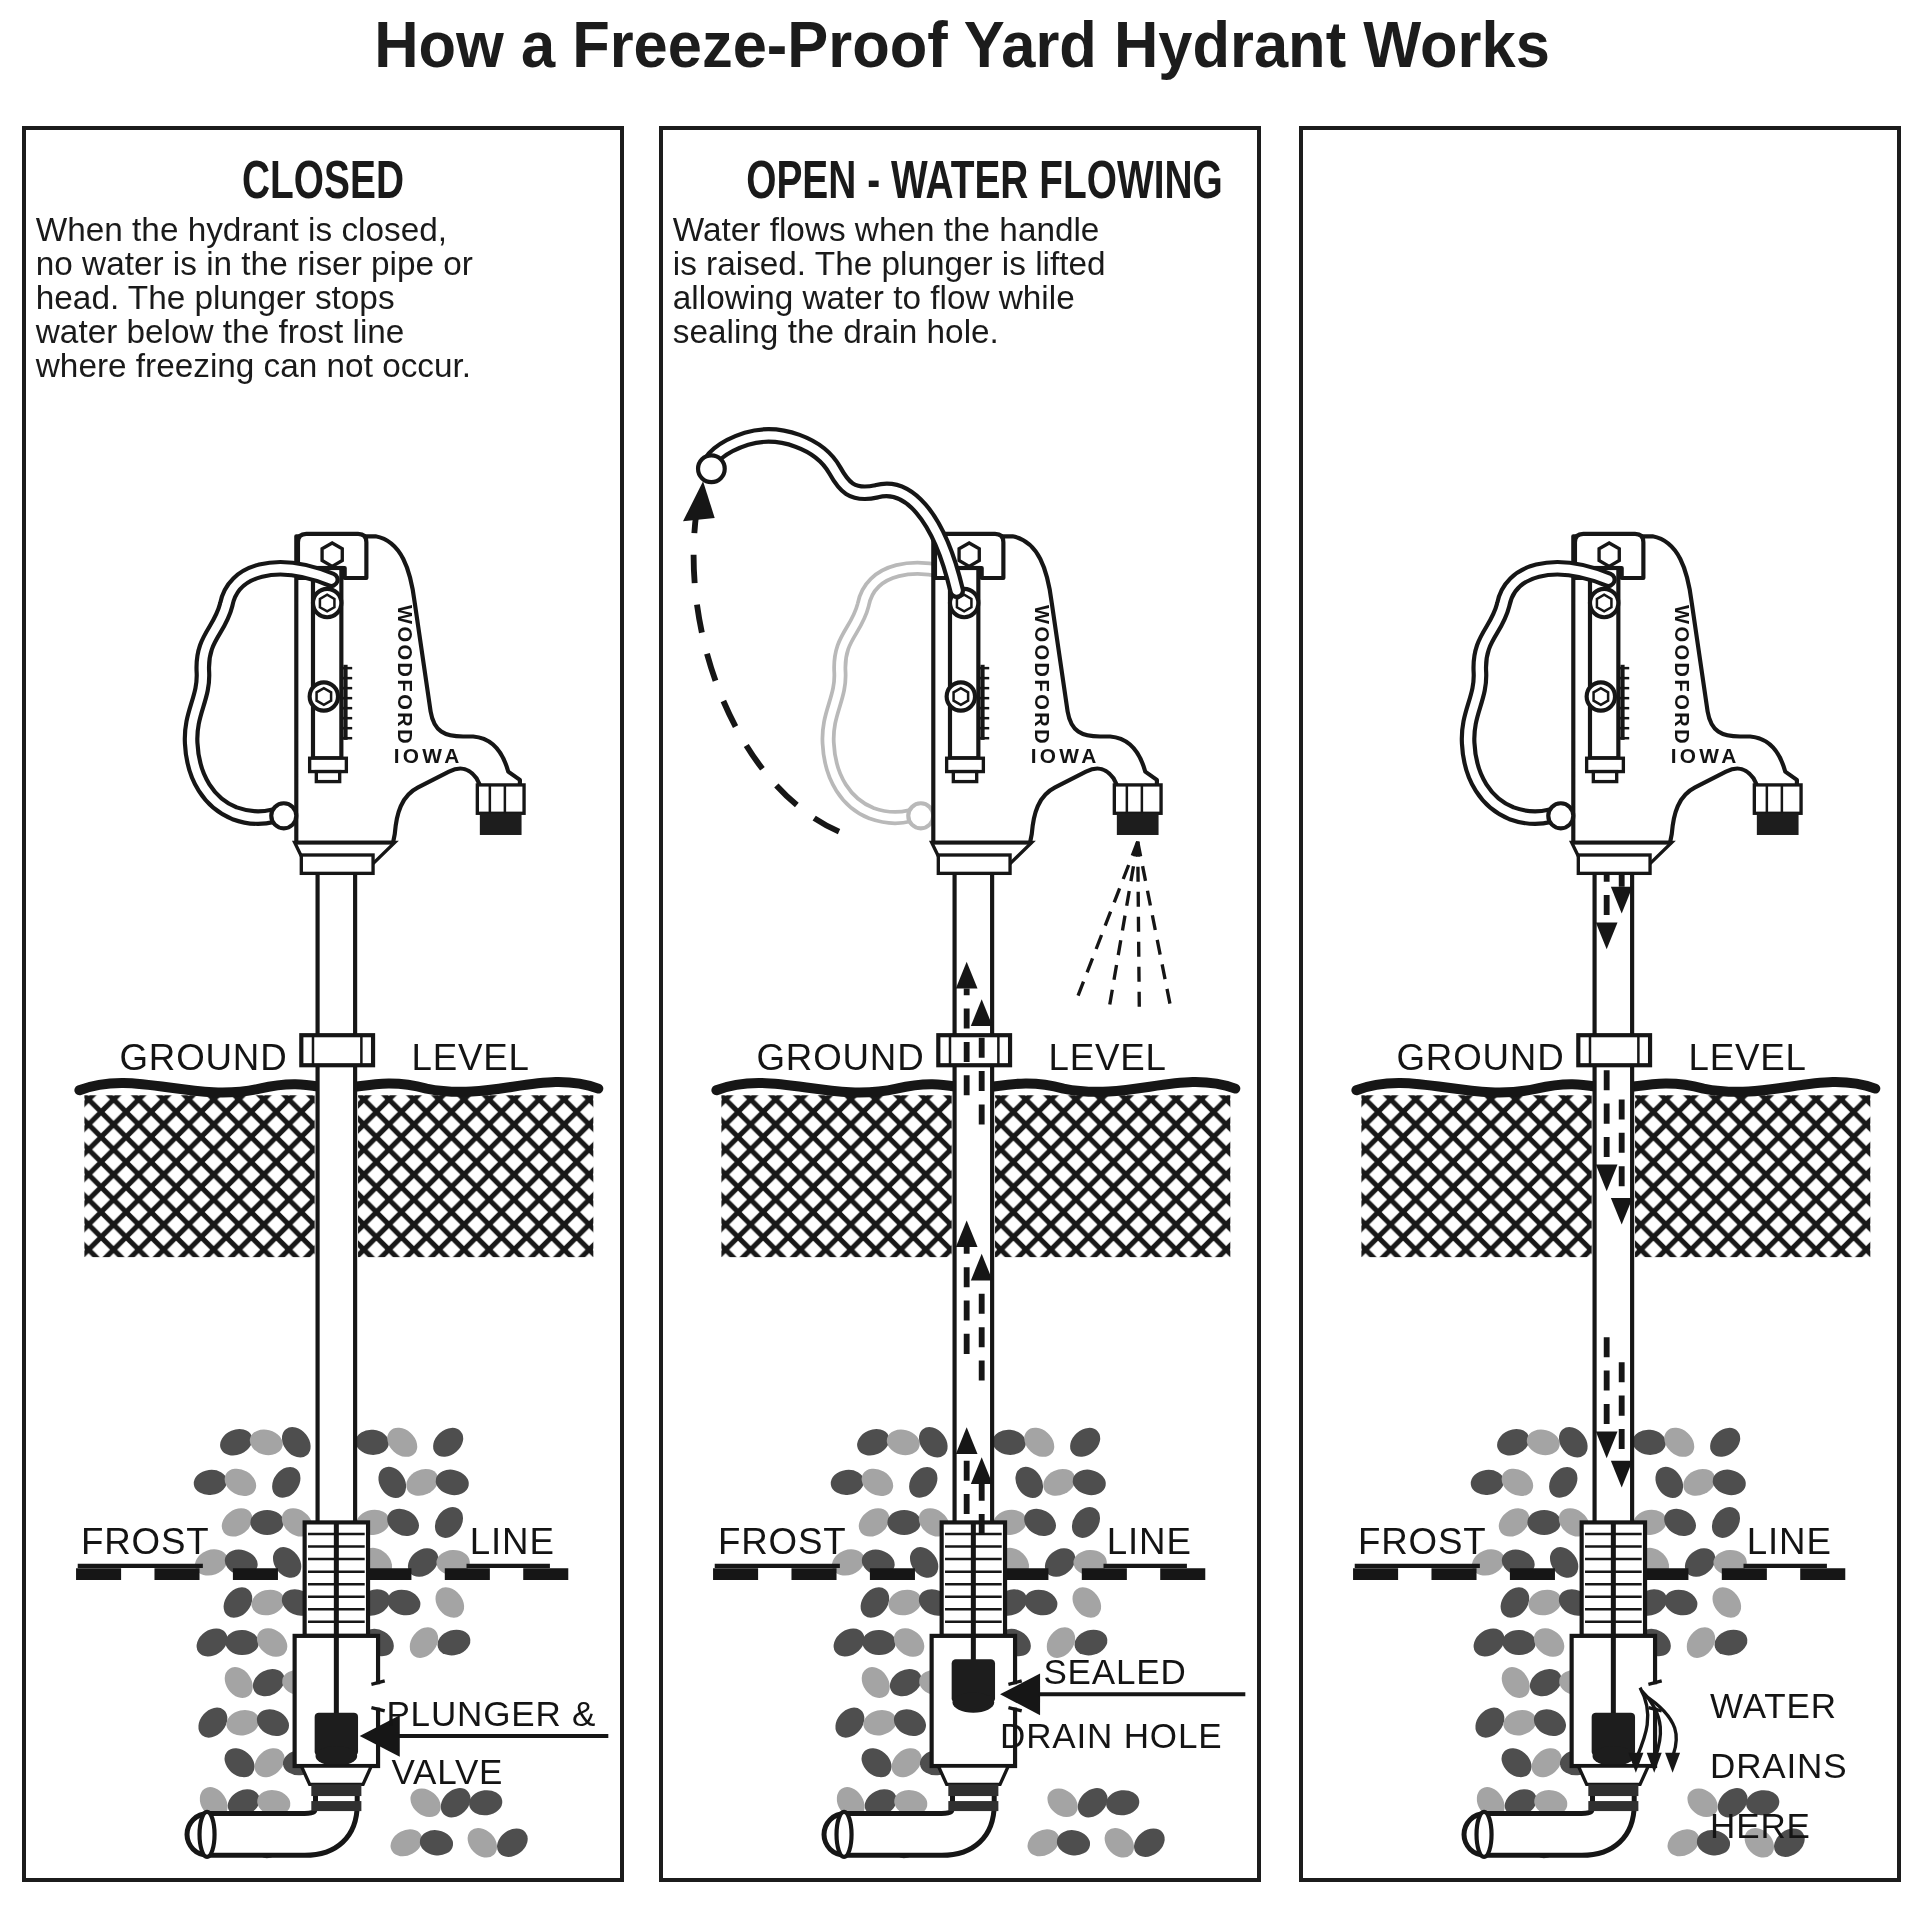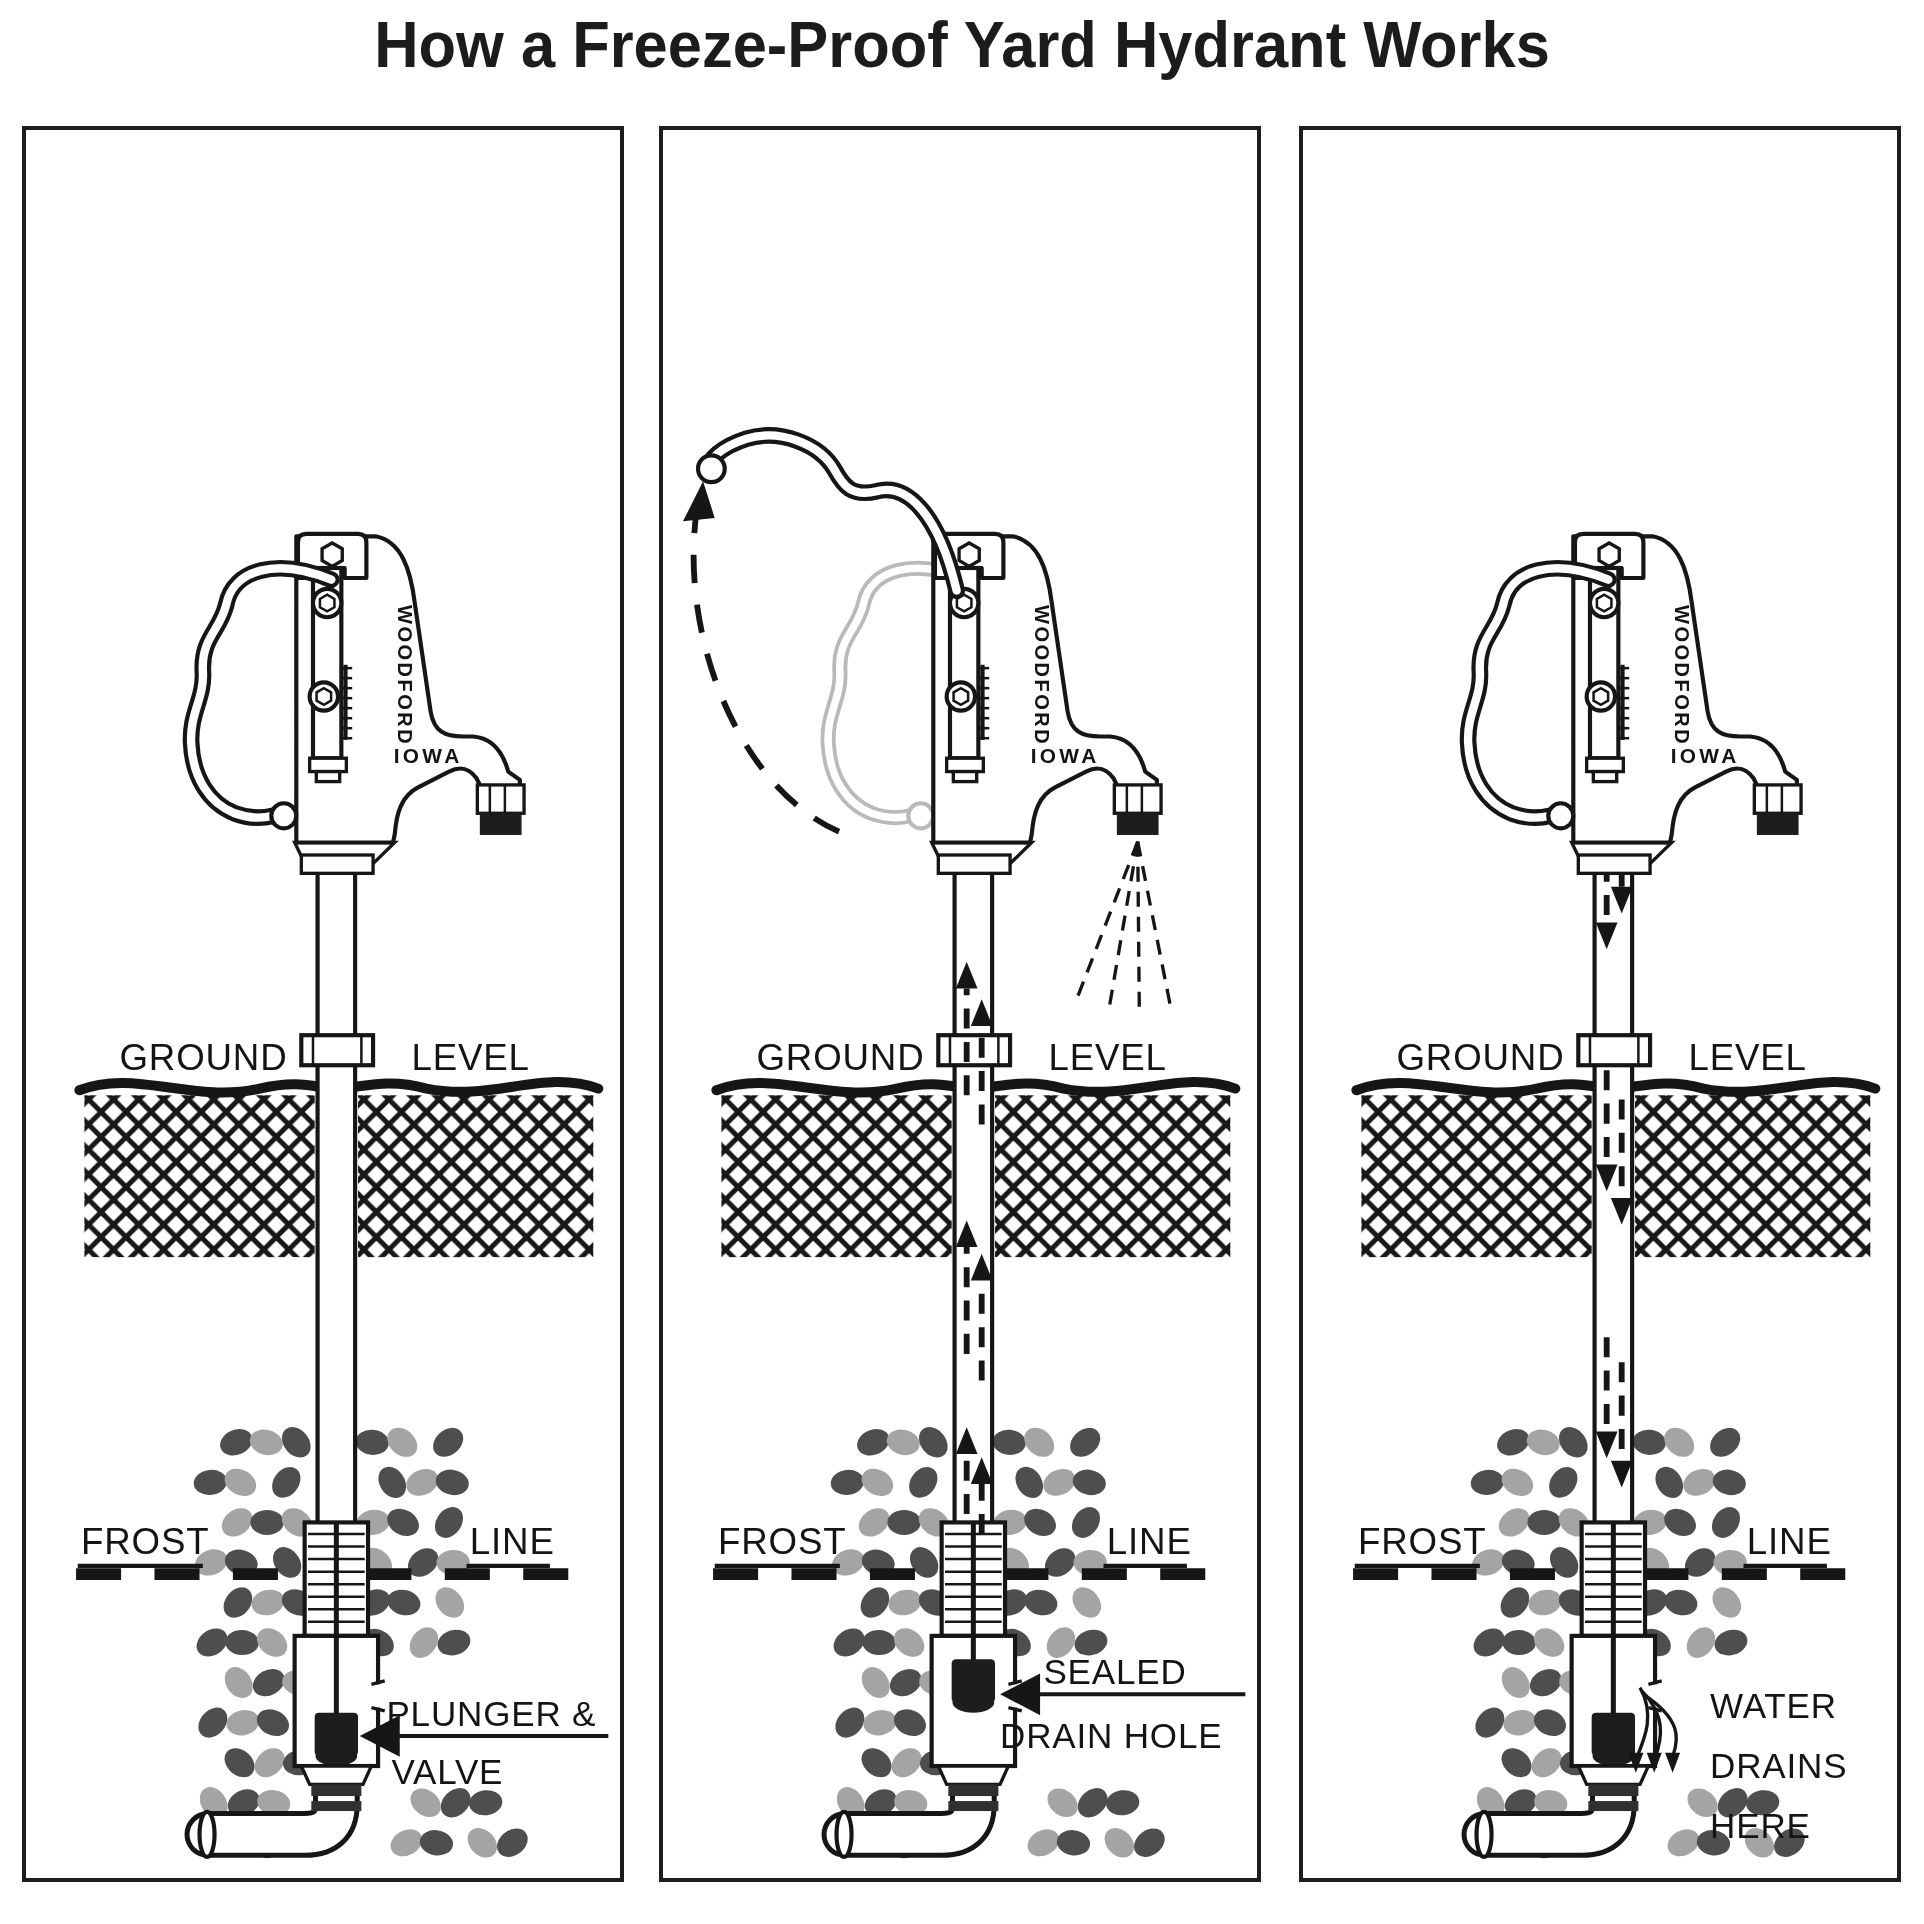--- a/index.html
+++ b/index.html
@@ -202,20 +202,28 @@
           <circle cx="309" cy="815" r="15" fill="#fff" stroke="#161616" stroke-width="5"></circle>
         </g>
       </g>
       <g>
         <polygon points="400,1918 448,1893 448,1943" fill="#161616"></polygon>
         <line x1="446" y1="1918" x2="698" y2="1918" stroke="#161616" stroke-width="5"></line>
         <text x="432" y="1906" class="callout-label">PLUNGER &amp;</text>
         <text x="438" y="1976" class="callout-label">VALVE</text>
       </g>
     </svg>
+  <div class="panel-text">
+    <h2 class="panel-heading">CLOSED</h2>
+    <p class="panel-body">When the hydrant is closed,
+no water is in the riser pipe or
+head. The plunger stops
+water below the frost line
+where freezing can not occur.</p>
+  </div>
 </section>
 
 <section class="panel" id="panel-1">
   <svg class="drawing" viewBox="0 0 712 2080">
       <defs>
         <pattern id="soil1" width="30" height="30" patternUnits="userSpaceOnUse">
           <rect width="30" height="30" fill="#ffffff"></rect>
           <path d="M-4,34 L34,-4 M-4,4 L4,-4 M26,34 L34,26" stroke="#181818" stroke-width="6"></path>
           <path d="M-4,-4 L34,34 M26,-4 L34,4 M-4,26 L4,34" stroke="#181818" stroke-width="6"></path>
         </pattern>
@@ -401,20 +409,27 @@
         <line x1="569" y1="846" x2="571" y2="1056" stroke="#161616" stroke-width="4" stroke-dasharray="18 12"></line>
         <line x1="569" y1="846" x2="608" y2="1042" stroke="#161616" stroke-width="4" stroke-dasharray="18 12"></line>
       </g>
       <g>
         <polygon points="404,1868 452,1843 452,1893" fill="#161616"></polygon>
         <line x1="450" y1="1868" x2="698" y2="1868" stroke="#161616" stroke-width="5"></line>
         <text x="456" y="1856" class="callout-label">SEALED</text>
         <text x="404" y="1932" class="callout-label">DRAIN HOLE</text>
       </g>
     </svg>
+  <div class="panel-text">
+    <h2 class="panel-heading">OPEN - WATER FLOWING</h2>
+    <p class="panel-body">Water flows when the handle
+is raised. The plunger is lifted
+allowing water to flow while
+sealing the drain hole.</p>
+  </div>
 </section>
 
 <section class="panel" id="panel-2">
   <svg class="drawing" viewBox="0 0 712 2080">
       <defs>
         <pattern id="soil2" width="30" height="30" patternUnits="userSpaceOnUse">
           <rect width="30" height="30" fill="#ffffff"></rect>
           <path d="M-4,34 L34,-4 M-4,4 L4,-4 M26,34 L34,26" stroke="#181818" stroke-width="6"></path>
           <path d="M-4,-4 L34,34 M26,-4 L34,4 M-4,26 L4,34" stroke="#181818" stroke-width="6"></path>
         </pattern>

